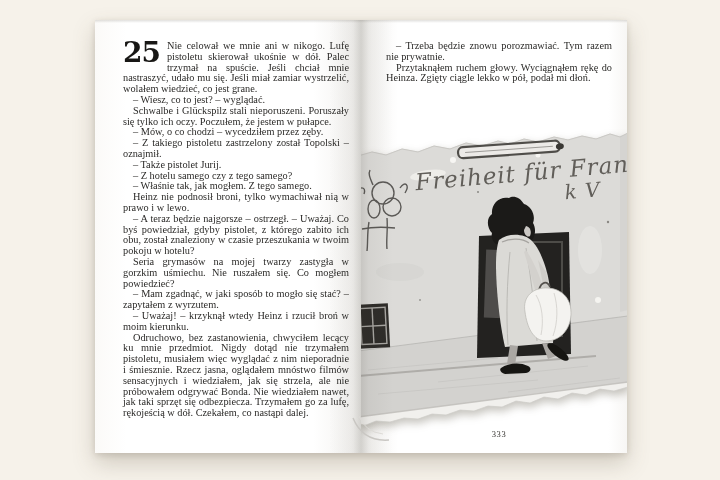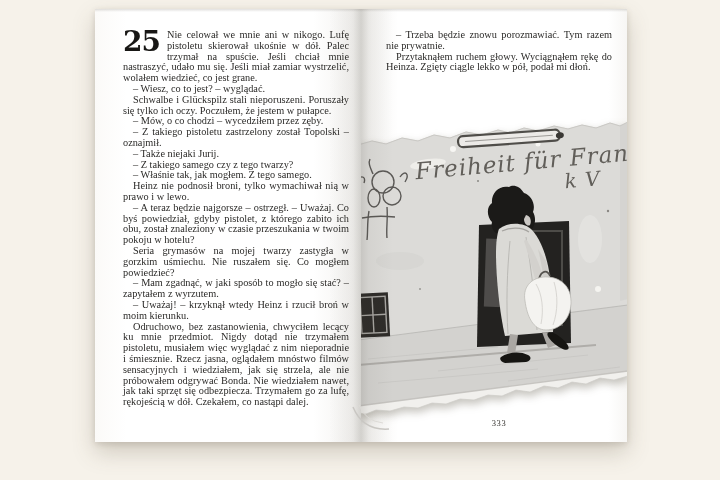--- a/index.html
+++ b/index.html
@@ -3,21 +3,21 @@
 <meta charset="utf-8">
 <style>
   html,body{margin:0;padding:0;}
   body{
     width:720px;height:480px;overflow:hidden;position:relative;
     background:#f6f2ea;
     font-family:"Liberation Serif","DejaVu Serif",serif;
   }
   .stage{position:absolute;left:0;top:0;width:720px;height:480px;}
   .book{
-    position:absolute;left:95px;top:9px;width:532px;height:433px;
+    position:absolute;left:95px;top:20px;width:532px;height:433px;
     background:#ffffff;border-radius:1px;
     box-shadow:0 10px 22px rgba(95,85,65,.25),0 2px 6px rgba(95,85,65,.18);
   }
   .page{position:absolute;top:0;height:433px;width:266px;overflow:hidden;}
   .page-left{
     left:0;
     background:linear-gradient(to right,#fbfaf8 0%,#ffffff 12%,#ffffff 82%,#f4f3f1 96%,#e9e8e5 100%);
   }
   .page-right{
     left:266px;
@@ -72,22 +72,22 @@
 <div class="stage">
   <div class="book">
 
     <div class="page page-left">
       <div class="text-block">
         <p><span class="chapter-num">25</span><span>Nie celował we mnie ani w nikogo. Lufę pistoletu skierował ukośnie w dół. Palec trzymał na spuście. Jeśli chciał mnie nastraszyć, udało mu się. Jeśli miał zamiar wystrzelić, wolałem wiedzieć, co jest grane.</span></p>
         <p class="indent">– Wiesz, co to jest? – wyglądać.</p>
         <p class="indent">Schwalbe i Glückspilz stali nieporuszeni. Poruszały się tylko ich oczy. Poczułem, że jestem w pułapce.</p>
         <p class="indent">– Mów, o co chodzi – wycedziłem przez zęby.</p>
         <p class="indent">– Z takiego pistoletu zastrzelony został Topolski – oznajmił.</p>
-        <p class="indent">– Także niejaki Jurij.</p>
-        <p class="indent">– Z takiego samego czy z tego twarzy?</p>
+        <p class="indent">– Także pistolet Jurij.</p>
+        <p class="indent">– Z hotelu samego czy z tego samego?</p>
         <p class="indent">– Właśnie tak, jak mogłem. Z tego samego.</p>
         <p class="indent">Heinz nie podnosił broni, tylko wymachiwał nią w prawo i w lewo.</p>
         <p class="indent">– A teraz będzie najgorsze – ostrzegł. – Uważaj. Co byś powiedział, gdyby pistolet, z którego zabito ich obu, został znaleziony w czasie przeszukania w twoim pokoju w hotelu?</p>
         <p class="indent">Seria grymasów na mojej twarzy zastygła w gorzkim uśmiechu. Nie ruszałem się. Co mogłem powiedzieć?</p>
         <p class="indent">– Mam zgadnąć, w jaki sposób to mogło się stać? – zapytałem z wyrzutem.</p>
         <p class="indent">– Uważaj! – krzyknął wtedy Heinz i rzucił broń w moim kierunku.</p>
         <p class="indent">Odruchowo, bez zastanowienia, chwyciłem lecący ku mnie przedmiot. Nigdy dotąd nie trzymałem pistoletu, musiałem więc wyglądać z nim nieporadnie i śmiesznie. Rzecz jasna, oglądałem mnóstwo filmów sensacyjnych i wiedziałem, jak się strzela, ale nie próbowałem odgrywać Bonda. Nie wiedziałem nawet, jak taki sprzęt się odbezpiecza. Trzymałem go za lufę, rękojeścią w dół. Czekałem, co nastąpi dalej.</p>
       </div>
     </div>
 

